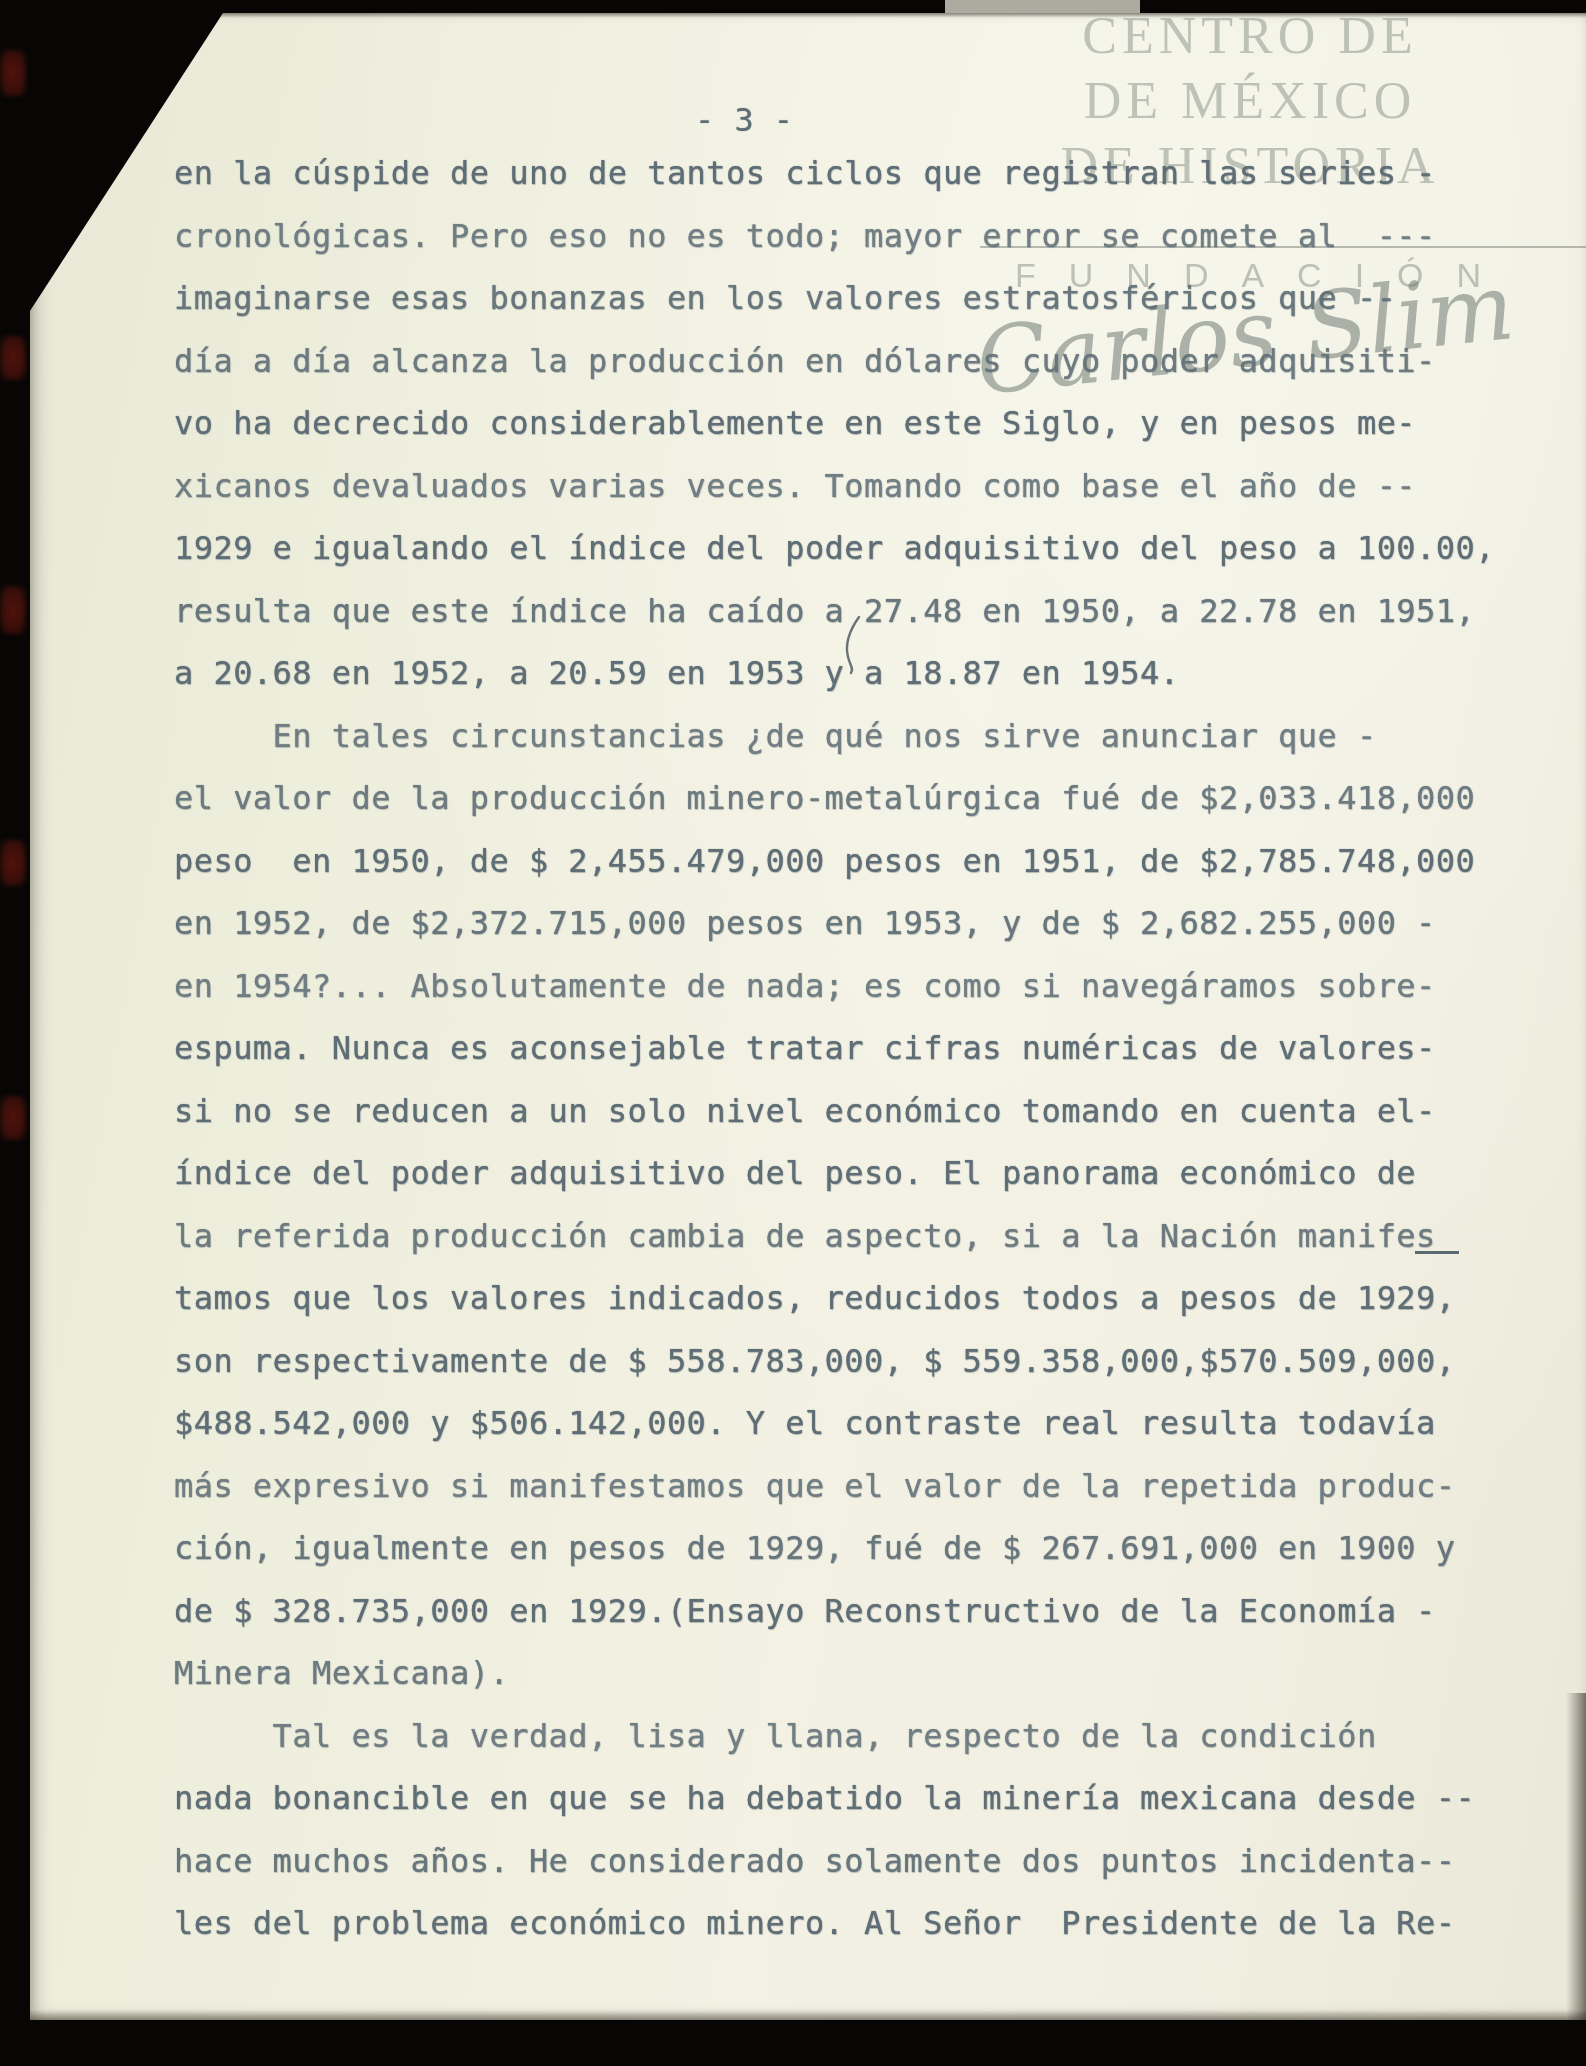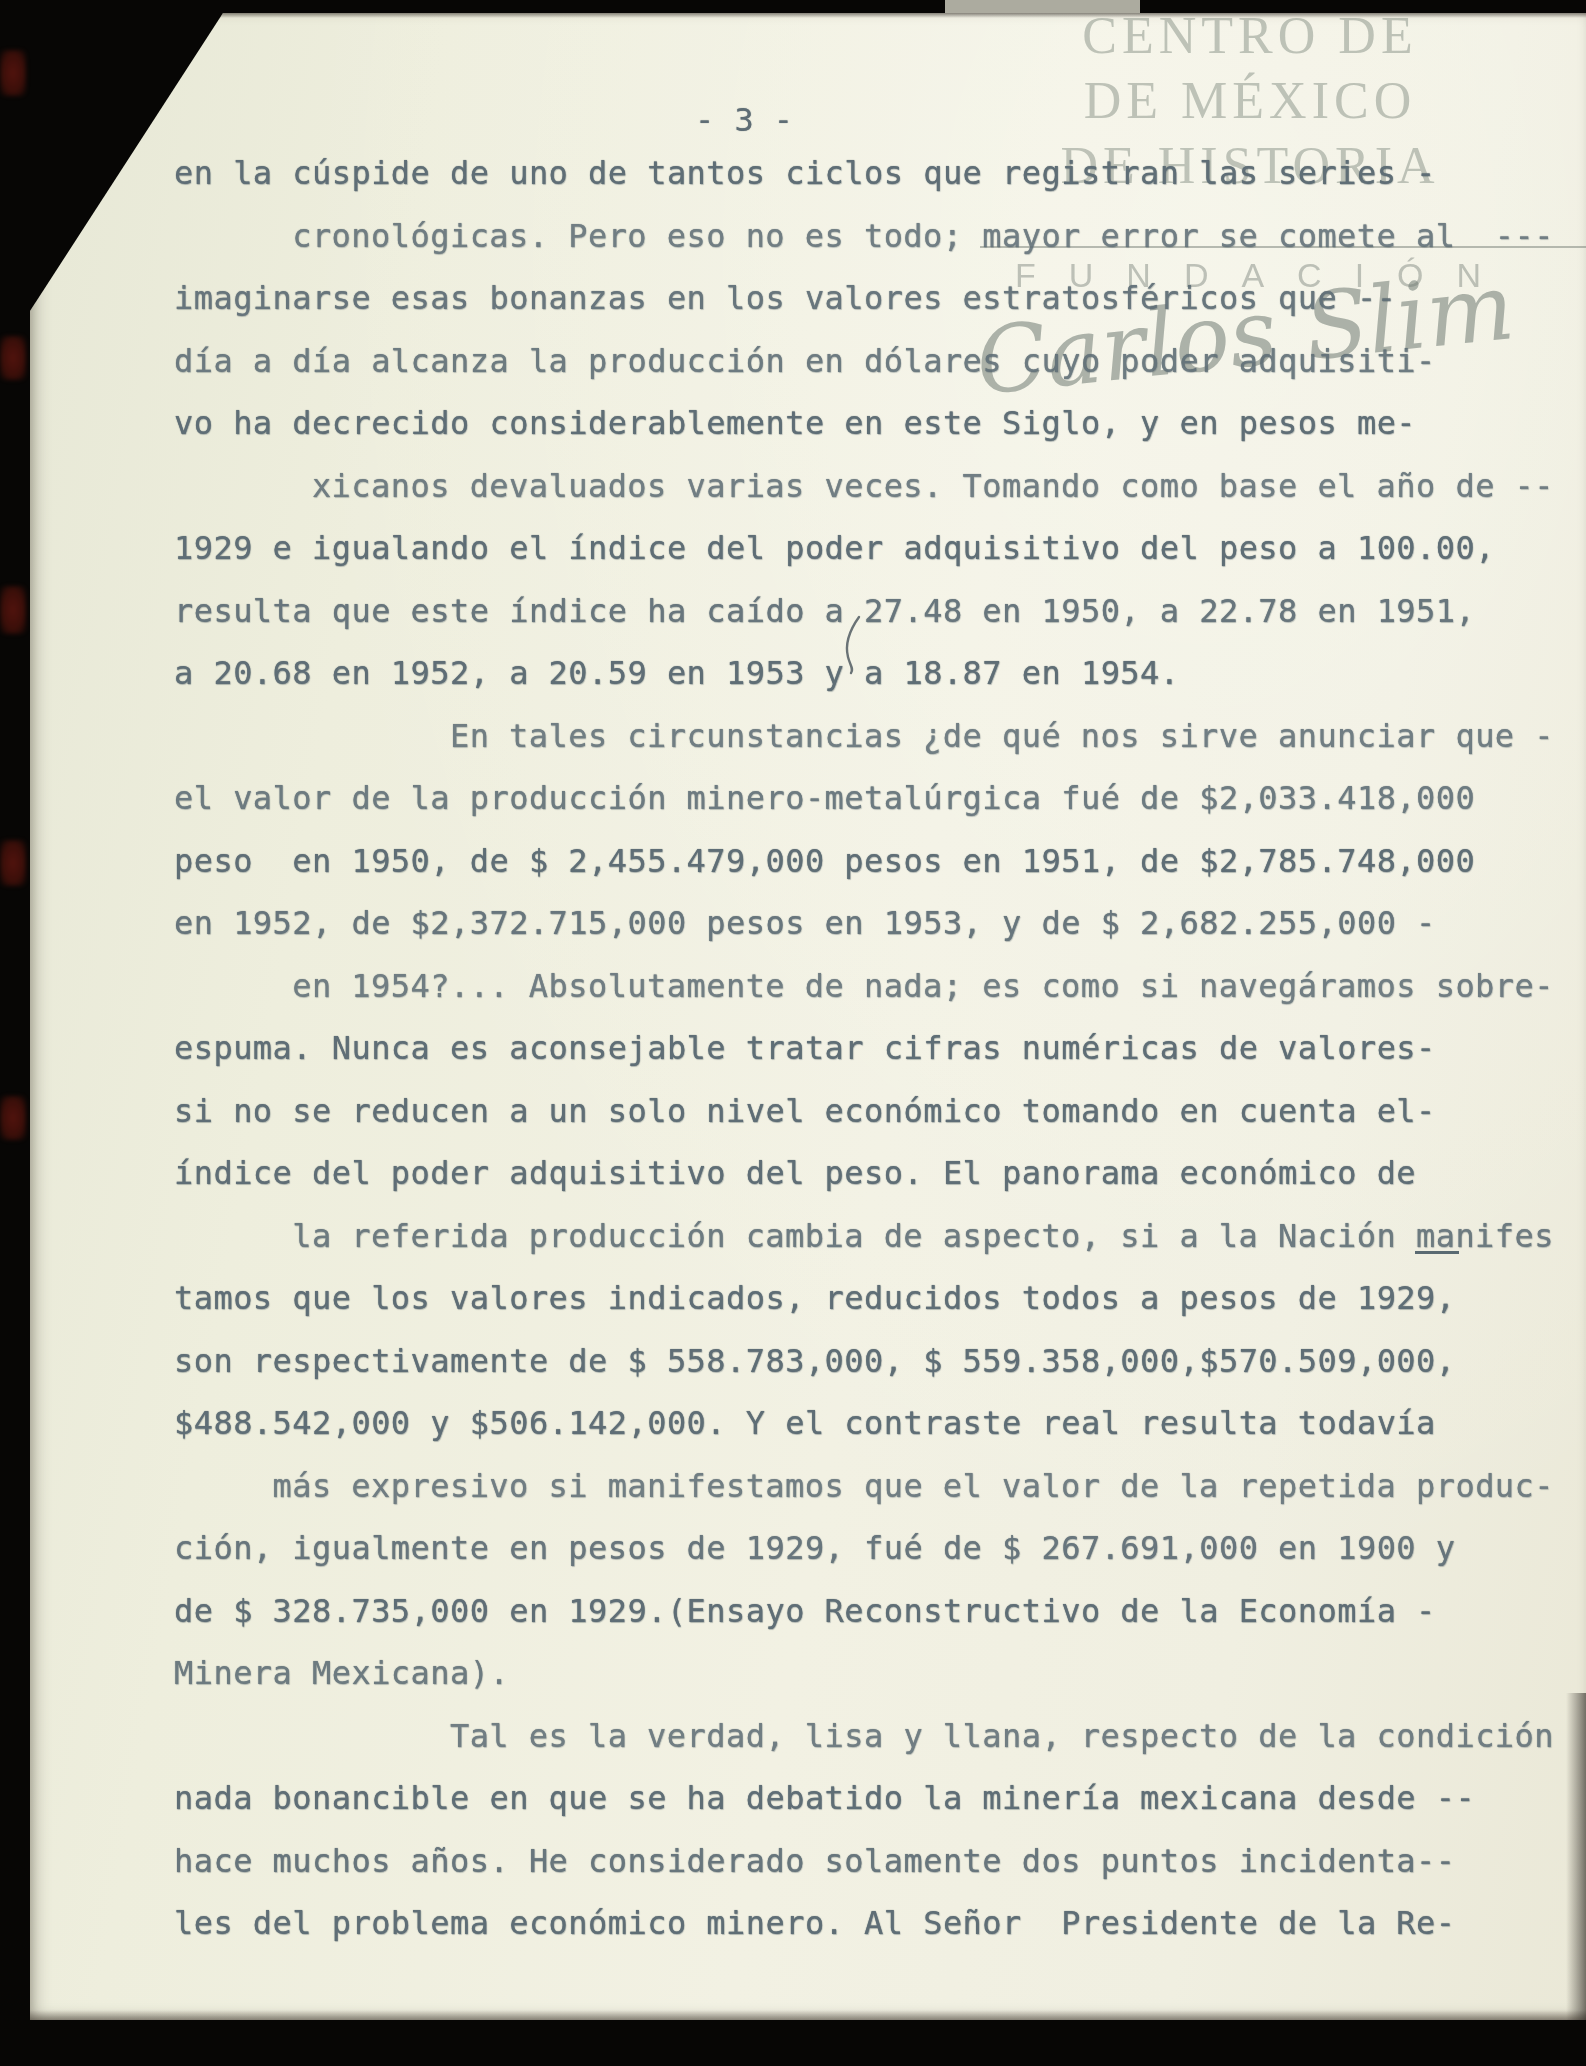--- a/index.html
+++ b/index.html
@@ -43,21 +43,21 @@
     text-shadow:0 0 1px rgba(88,102,108,.85);
   }
   .typed{
     position:absolute;left:144px;top:129px;width:1380px;
     font-size:32px;line-height:62.5px;letter-spacing:.45px;
     color:#5f6e76;white-space:pre;
     text-shadow:0 0 1.1px rgba(88,102,108,.85),.6px .6px .9px rgba(88,102,108,.35);
     filter:blur(.35px);
   }
   .typed .line{height:62.5px;}
-  .typed .line:nth-child(4n+2){opacity:.88;text-align:right;}
+  .typed .line:nth-child(4n+2){opacity:.88;}
   .typed .line:nth-child(5n+3){opacity:.94;}
   .typed .line:nth-child(7n+4){opacity:.9;}
   .underline-mark{position:absolute;left:1385px;top:1238px;width:44px;height:3px;
     background:#5a6a72;filter:blur(.6px);}
   .squiggle{position:absolute;left:805px;top:600px;}
   
   .watermark{position:absolute;left:0;top:0;width:100%;height:100%;pointer-events:none;}
   .wm-block{position:absolute;left:900px;top:-10px;width:640px;text-align:center;
     font-family:"Liberation Serif", serif;font-size:52px;letter-spacing:5px;
     color:rgba(122,132,122,.45);}

